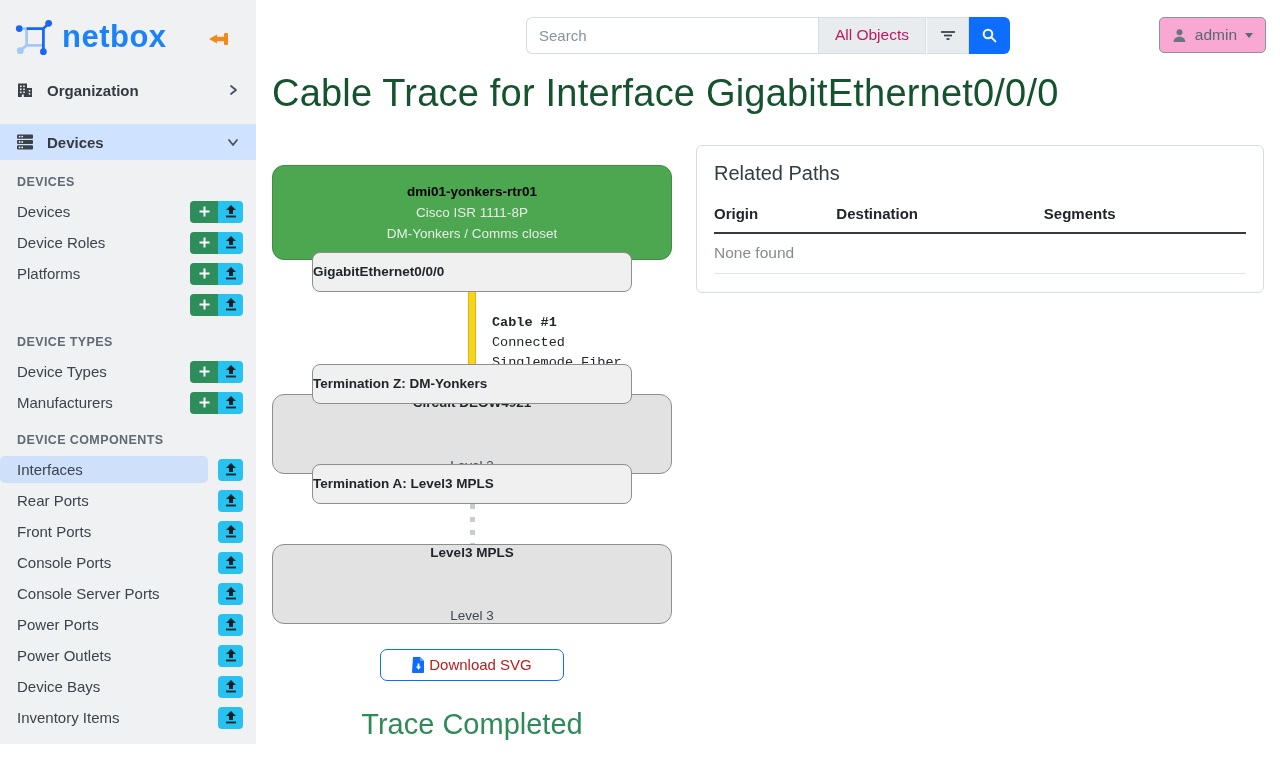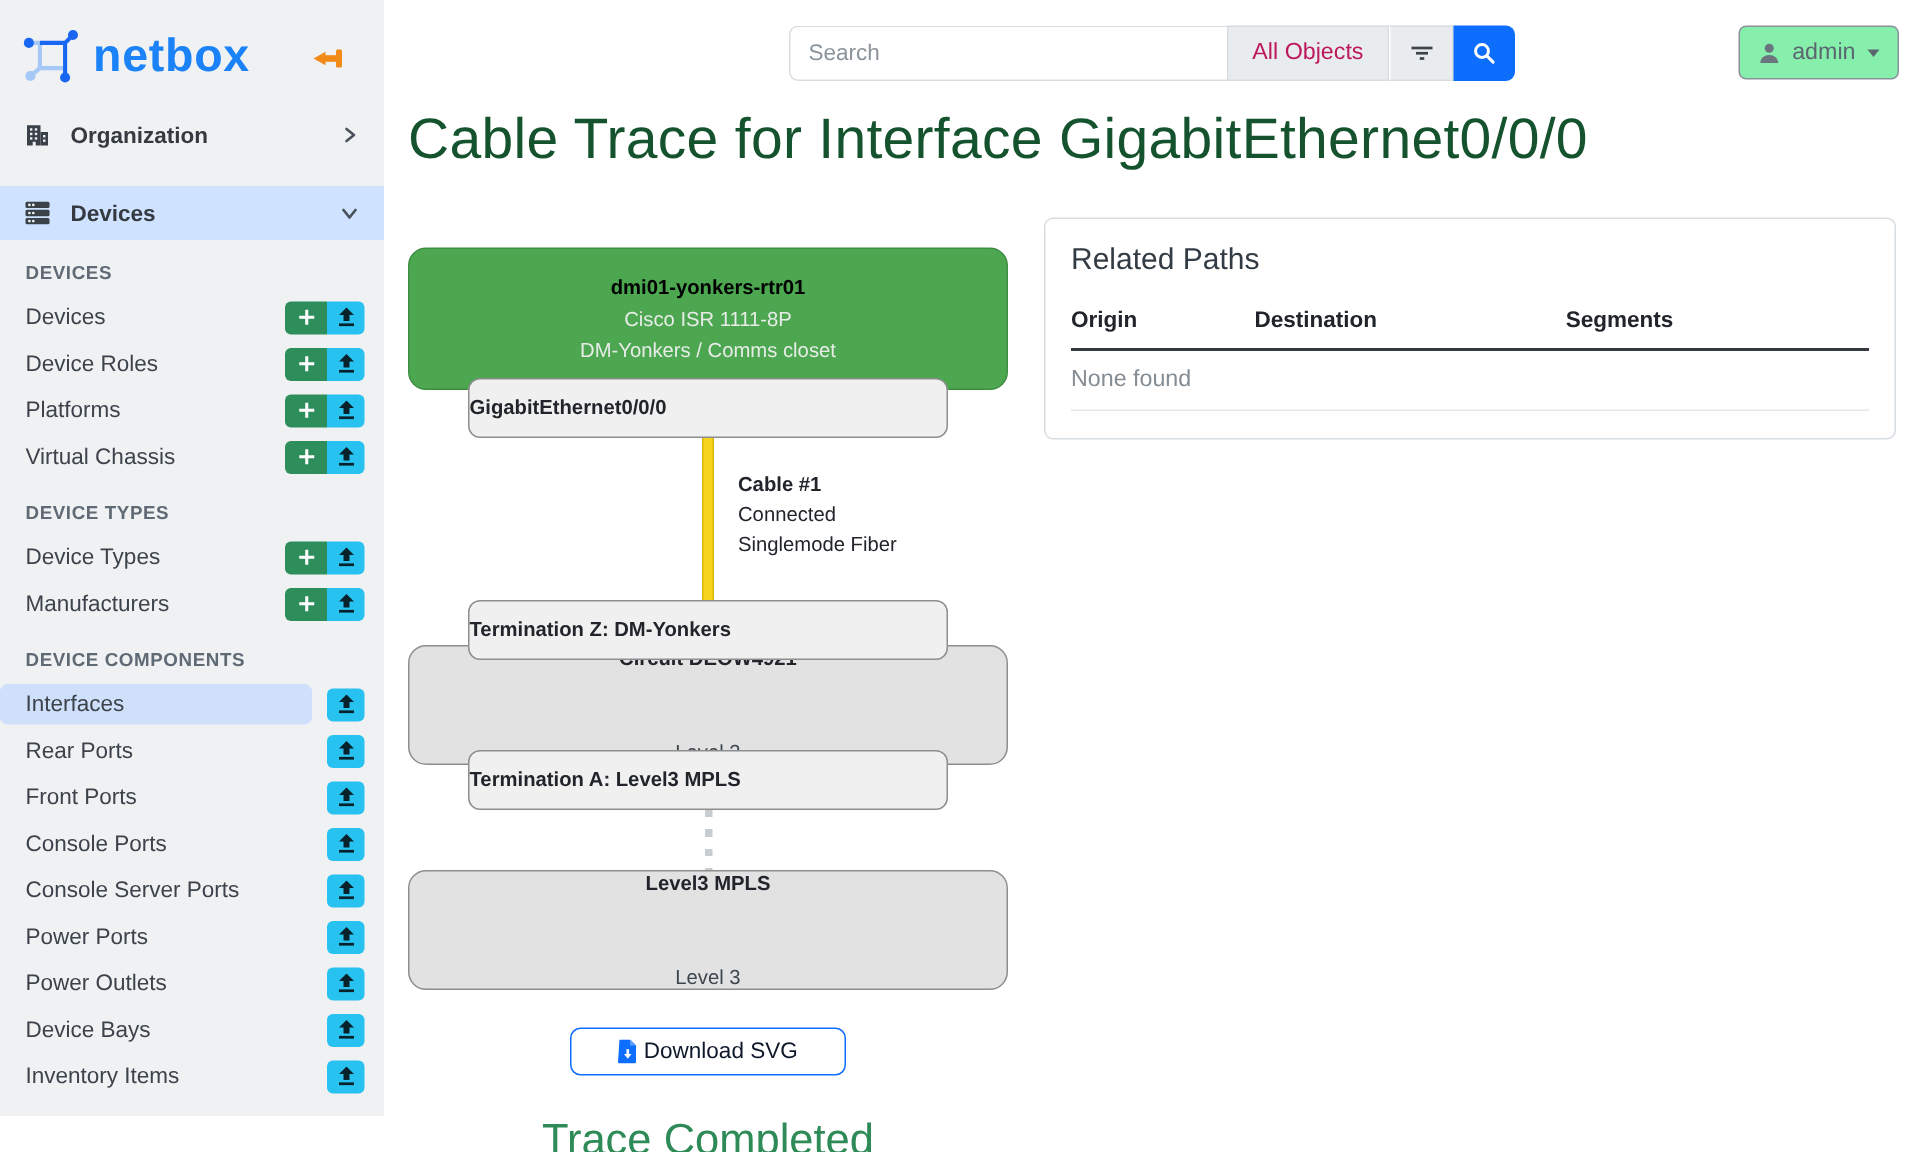--- a/index.html
+++ b/index.html
@@ -46,57 +46,57 @@
     font-family:"Liberation Sans", sans-serif; outline:none; }
   .search-input::placeholder { color:#8a939c; }
   .scope-btn { background:#e9ecef; border:1px solid #d8dde2; display:flex;
     align-items:center; padding:0 16px; font-size:15.5px; color:#be185d; cursor:pointer; }
   .filter-btn { background:#e9ecef; border:1px solid #d8dde2; border-left:1px solid #fff;
     width:43px; display:flex; align-items:center; justify-content:center; cursor:pointer; }
   .search-btn { background:#0d6efd; border:none; width:41px; border-radius:0 6px 6px 0;
     display:flex; align-items:center; justify-content:center; cursor:pointer; }
   .user-btn { position:absolute; right:14px; top:17px; height:36px; display:flex;
     align-items:center; gap:8px; padding:0 12px; border:1px solid #8a929a;
-    border-radius:5px; background:#86efac; color:#5c6670; font-size:15.5px; cursor:pointer; }
+    border-radius:5px; background:#f9a8d4; color:#5c6670; font-size:15.5px; cursor:pointer; }
   .caret-down { width:0; height:0; border-left:4px solid transparent;
     border-right:4px solid transparent; border-top:5px solid #5c6670; }
 
   .content { padding:2px 16px 0; flex:1; }
   .page-title { font-size:38px; font-weight:400; color:#14532d; letter-spacing:.2px; }
   .content-row { display:flex; margin-top:30px; align-items:flex-start; }
 
   
   .trace-col { width:400px; flex-shrink:0; padding-top:20px; }
   .node { text-align:center; border-radius:12px; position:relative; }
   .device-node { width:400px; height:95px; background:#4ca750; border:1px solid #3f8f43;
     padding-top:18px; z-index:1; }
   .device-node .node-title { font-size:13.5px; font-weight:700; color:#000000; }
   .device-node .node-sub { font-size:13.5px; color:#e7ece7; margin-top:6px; cursor:pointer; }
   .term-node { width:320px; height:40px; margin:0 auto; background:#f0f0f0;
     border:1px solid #8e8e8e; border-radius:8px; line-height:38px; font-size:13.5px;
     font-weight:700; color:#21252b; position:relative; z-index:2; cursor:pointer; }
   .term-node.attach-top { margin-top:-8px; }
   .term-node.overlap { margin-top:-10px; }
-  .cable-seg { height:108px; position:relative; }
+  .cable-seg { height:72px; position:relative;font-family:Liberation Mono, monospace; }
   .cable-line { position:absolute; left:196px; top:0; bottom:0; width:8px;
     background:#f6d41c; border-left:1px solid #d9b60e; border-right:1px solid #d9b60e; }
   .cable-labels { position:absolute; left:220px; top:21px; text-align:left;
     font-size:13.5px; line-height:20px; color:#21252b; cursor:pointer; }
   .cable-labels .cbl-name { font-weight:700; }
   .big-node { width:400px; height:80px; background:#e2e2e2; border:1px solid #8e8e8e;
     display:flex; flex-direction:column; align-items:center; justify-content:space-between;
     gap:4px; cursor:pointer; }
   .big-node.behind { margin-top:-10px; z-index:1; }
   .big-node .node-title { font-size:13.5px; font-weight:700; color:#21252b; }
   .big-node .node-sub { font-size:13.5px; color:#3f474e; }
   .dashed-link { width:5px; height:40px; margin:0 auto;
     background:repeating-linear-gradient(#c8cdd2 0 5px, transparent 5px 13px); }
   .dl-btn { margin:25px auto 0; display:flex; align-items:center; gap:4px;
     width:fit-content; padding:6px 31px 7px; border:1px solid #0d6efd; border-radius:7px;
-    background:#fff; color:#0f172a; font-size:15px; cursor:pointer; }
+    background:#fff; color:#b91c1c; font-size:15px; cursor:pointer; }
   .trace-status { margin-top:27px; text-align:center; font-size:29px; font-weight:500;
     color:#2e8b57; }
 
   
   .paths-card { flex:1; margin-left:24px; border:1px solid #d8dde2; border-radius:6px;
     background:#fff; padding:16px 17px 18px; }
   .paths-title { font-size:20px; font-weight:400; color:#333c44; margin-bottom:20px; }
   .paths-table { width:100%; border-collapse:collapse; }
   .paths-table th { text-align:left; font-size:15px; color:#21252b; padding:0 0 10px;
     border-bottom:2px solid #343a40; }
@@ -228,21 +228,20 @@
           </span>
         <span class="btn-import">
             <svg width="12" height="13" viewBox="0 0 12 13">
               <polygon points="6,0 11,5 8,5 8,9 4,9 4,5 1,5" fill="#07222b"></polygon>
               <rect x="1" y="10.6" width="10" height="1.8" fill="#07222b"></rect>
             </svg>
           </span>
       </span>
     </div>
     <div class="side-item">
-      <span class="label-wrap">Virtual Chassis</span>
       <span class="btn-pair">
         <span class="btn-add">
             <svg width="11" height="11" viewBox="0 0 11 11">
               <rect x="4.5" y="0.5" width="2" height="10" fill="#fff"></rect>
               <rect x="0.5" y="4.5" width="10" height="2" fill="#fff"></rect>
             </svg>
           </span>
         <span class="btn-import">
             <svg width="12" height="13" viewBox="0 0 12 13">
               <polygon points="6,0 11,5 8,5 8,9 4,9 4,5 1,5" fill="#07222b"></polygon>

